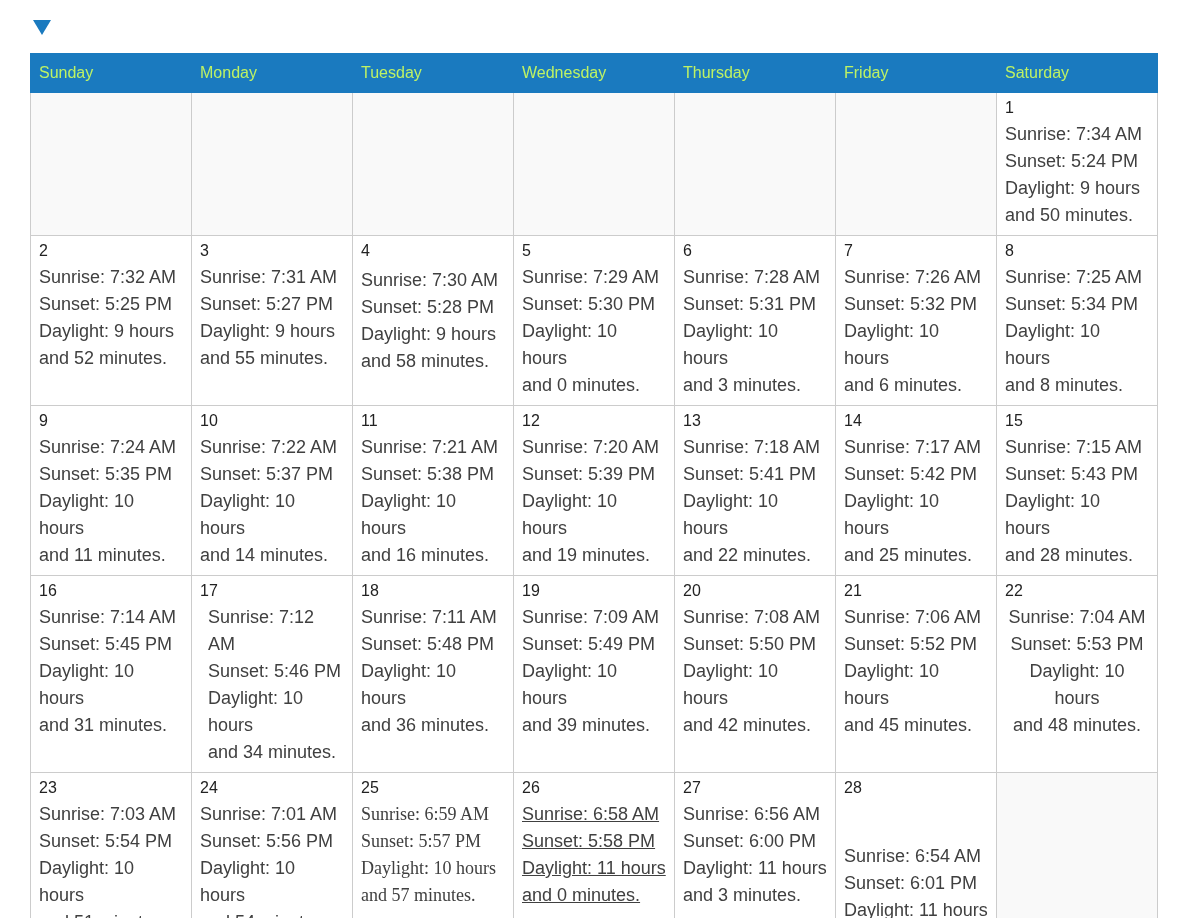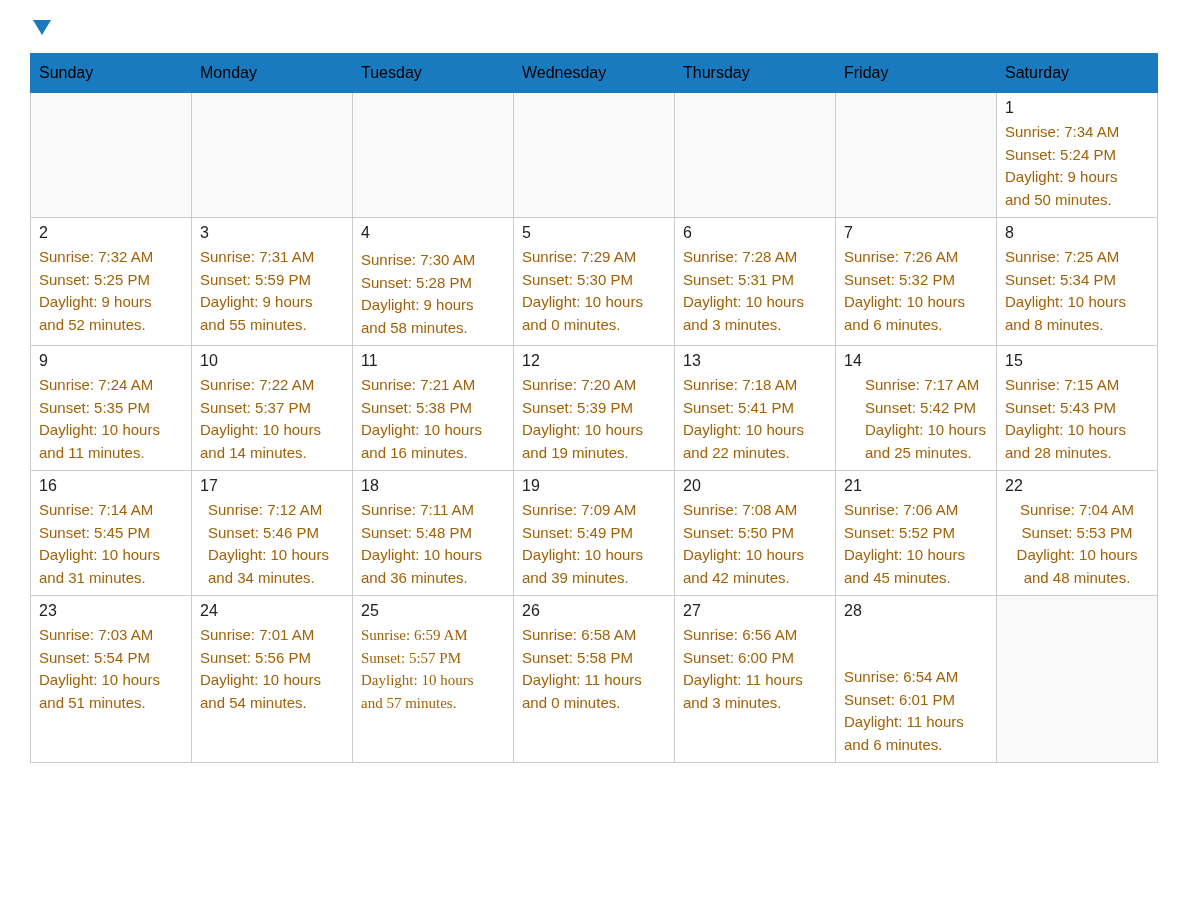--- a/index.html
+++ b/index.html
@@ -35,21 +35,21 @@
       color: #555;
       margin-top: 4px;
     }
     .calendar {
       width: 100%;
       border-collapse: collapse;
       table-layout: fixed;
     }
     .calendar th {
       background-color: #1a7abf;
-      color: #000000;
+      color: #bef264;
       padding: 10px 8px;
       font-size: 16px;
       font-weight: normal;
       text-align: left;
       border: 1px solid #1a7abf;
     }
     .calendar td {
       vertical-align: top;
       border: 1px solid #ccc;
       padding: 6px 8px;
@@ -62,22 +62,22 @@
       background: #f9f9f9;
     }
     .day-number {
       font-size: 16px;
       font-weight: normal;
       color: #222;
       display: block;
       margin-bottom: 4px;
     }
     .day-info {
-      font-size: 15px;
-      color: #a16207;
+      font-size: 18px;
+      color: #404040;
       line-height: 1.5;
     }
     .logo-row {
       display: flex;
       align-items: center;
     }
   </style>
 </head>
 <body>
 
@@ -127,21 +127,21 @@
         <td>
           <span class="day-number">2</span>
           <div class="day-info" style="white-space: pre-line;">Sunrise: 7:32 AM
 Sunset: 5:25 PM
 Daylight: 9 hours
 and 52 minutes.</div>
         </td>
         <td>
           <span class="day-number">3</span>
           <div class="day-info" style="white-space: pre-line;">Sunrise: 7:31 AM
-Sunset: 5:59 PM
+Sunset: 5:27 PM
 Daylight: 9 hours
 and 55 minutes.</div>
         </td>
         <td>
           <span class="day-number">4</span>
           <div class="day-info" style="white-space: pre-line; margin-top: 7px;">Sunrise: 7:30 AM
 Sunset: 5:28 PM
 Daylight: 9 hours
 and 58 minutes.</div>
         </td>
@@ -205,21 +205,21 @@
         </td>
         <td>
           <span class="day-number">13</span>
           <div class="day-info" style="white-space: pre-line;">Sunrise: 7:18 AM
 Sunset: 5:41 PM
 Daylight: 10 hours
 and 22 minutes.</div>
         </td>
         <td>
           <span class="day-number">14</span>
-          <div class="day-info" style="white-space: pre-line; margin-left: 21px;">Sunrise: 7:17 AM
+          <div class="day-info" style="white-space: pre-line;">Sunrise: 7:17 AM
 Sunset: 5:42 PM
 Daylight: 10 hours
 and 25 minutes.</div>
         </td>
         <td>
           <span class="day-number">15</span>
           <div class="day-info" style="white-space: pre-line;">Sunrise: 7:15 AM
 Sunset: 5:43 PM
 Daylight: 10 hours
 and 28 minutes.</div>
@@ -293,21 +293,21 @@
         </td>
         <td>
           <span class="day-number">25</span>
           <div class="day-info" style="white-space: pre-line; font-family: Liberation Serif, serif;">Sunrise: 6:59 AM
 Sunset: 5:57 PM
 Daylight: 10 hours
 and 57 minutes.</div>
         </td>
         <td>
           <span class="day-number">26</span>
-          <div class="day-info" style="white-space: pre-line;">Sunrise: 6:58 AM
+          <div class="day-info" style="white-space: pre-line; text-decoration: underline;">Sunrise: 6:58 AM
 Sunset: 5:58 PM
 Daylight: 11 hours
 and 0 minutes.</div>
         </td>
         <td>
           <span class="day-number">27</span>
           <div class="day-info" style="white-space: pre-line;">Sunrise: 6:56 AM
 Sunset: 6:00 PM
 Daylight: 11 hours
 and 3 minutes.</div>

